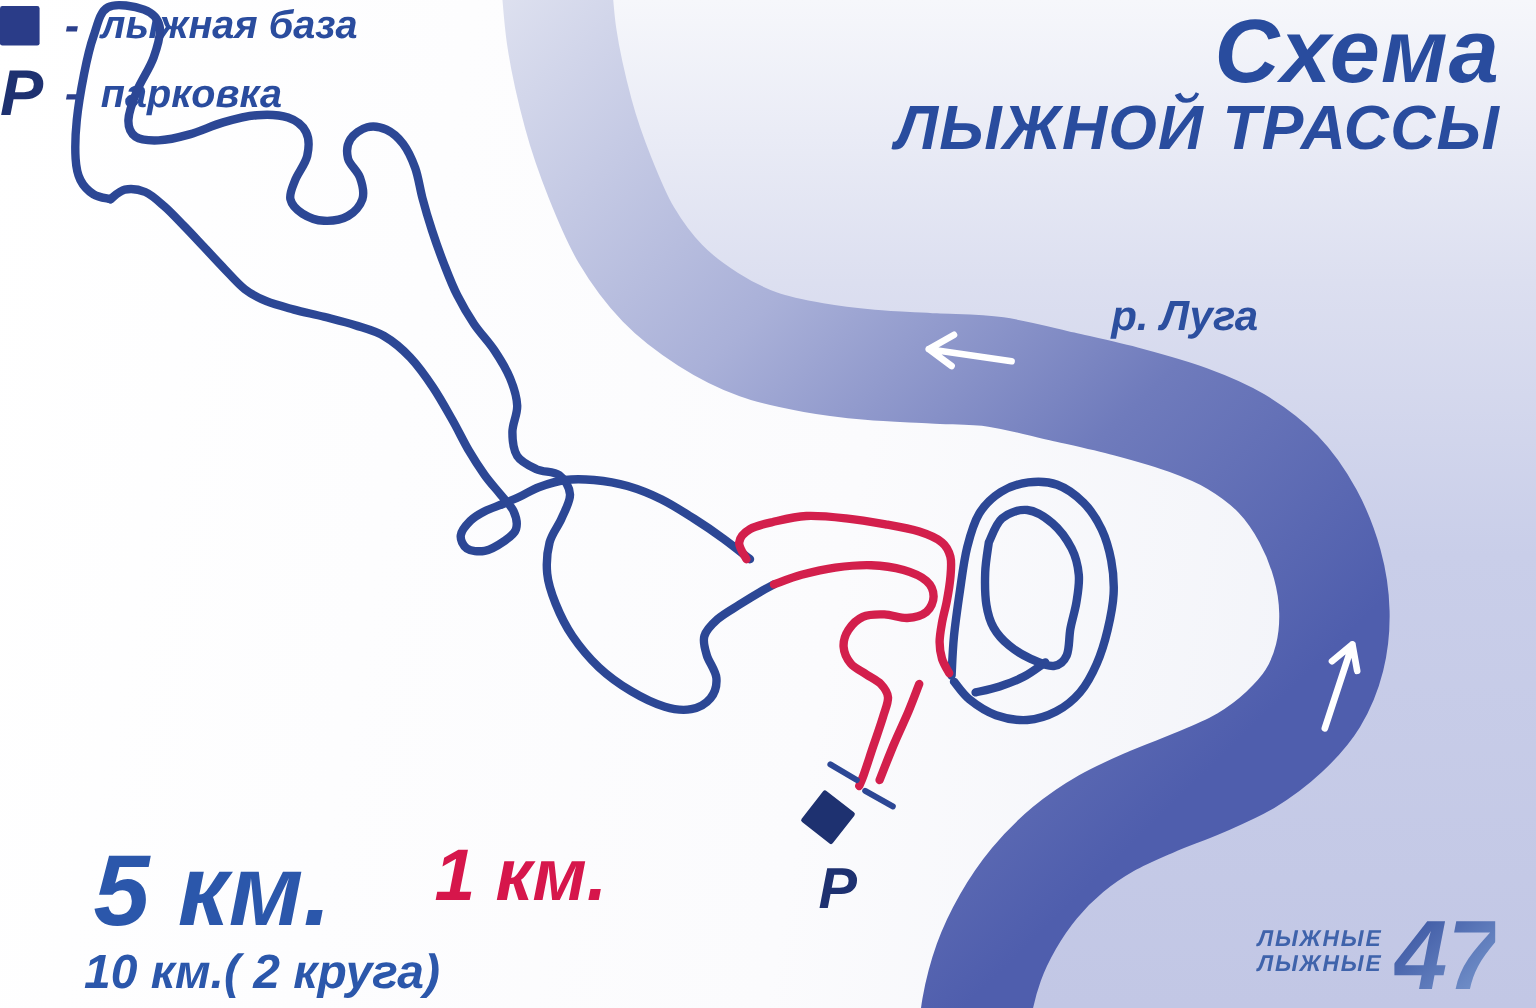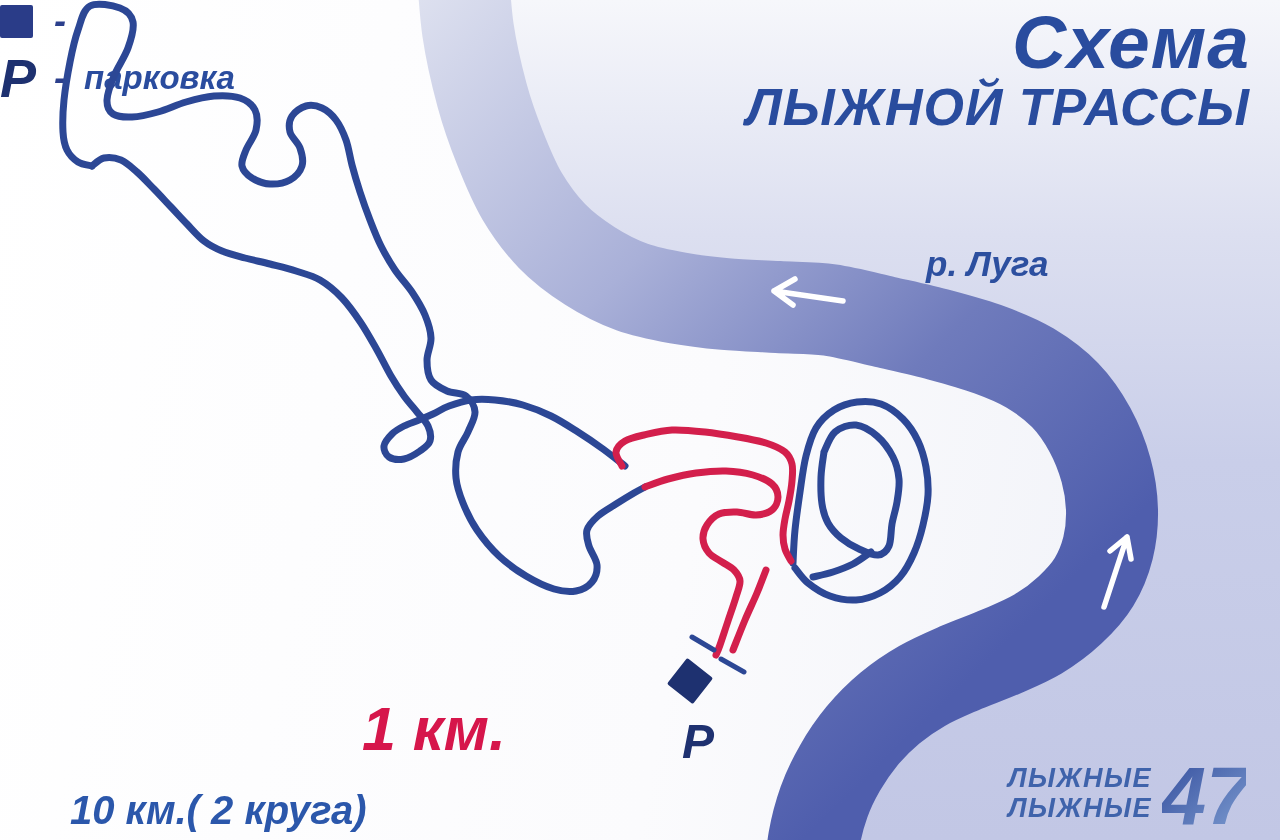--- a/index.html
+++ b/index.html
@@ -21,21 +21,21 @@
   .sq-icon{width:33px;height:33px;background:#2a3c88;border-radius:2px;}
   .p-sym{font-size:54px;font-style:italic;font-weight:bold;color:#1e3170;line-height:.9;}
   .legend-dash{font-size:36px;font-weight:bold;font-style:italic;color:#2b3f8c;margin:0 18px 0 8px;}
   .legend-label{font-size:33px;font-style:italic;font-weight:bold;color:#2a4c9e;}
   .dist-blue{left:78px;top:694px;font-size:84px;color:#2b57ab;}
   .dist-red{left:362px;top:694px;font-size:61px;color:#d6164b;}
   .dist-note{left:70px;top:788px;font-size:40px;color:#2b57ab;}
   .map-p{left:682px;top:714px;font-size:48px;color:#1e3170;}
   .logo{position:absolute;right:34px;top:748px;display:flex;align-items:center;gap:10px;}
   .logo-text{text-align:right;color:#3f63ab;font-style:italic;font-weight:bold;
-             font-size:27px;line-height:1.1;letter-spacing:1.5px;}
+             font-size:19px;line-height:1.1;letter-spacing:1.5px;}
 </style>
 </head>
 <body>
 
 <div class="canvas">
 
   <svg class="map" width="1280" height="840" viewBox="0 0 1280 840">
     <defs>
       <linearGradient id="riverGrad" gradientUnits="userSpaceOnUse" x1="420" y1="-20" x2="1120" y2="700">
         <stop offset="0" stop-color="#dfe2f0"></stop>
@@ -87,30 +87,32 @@
   </div>
 
   <div class="txt river-label">р. Луга</div>
 
   <div class="legend">
     <div class="legend-row">
       <span class="legend-sym">
         <span class="sq-icon"></span>
       </span>
       <span class="legend-dash">-</span>
+      <span class="legend-label">лыжная база</span>
     </div>
     <div class="legend-row">
       <span class="legend-sym">
         <span class="p-sym">Р</span>
       </span>
       <span class="legend-dash">-</span>
       <span class="legend-label">парковка</span>
     </div>
   </div>
 
+  <div class="txt dist-blue">5 км.</div>
   <div class="txt dist-red">1 км.</div>
   <div class="txt dist-note">10 км.( 2 круга)</div>
 
   <div class="txt map-p">Р</div>
 
   <div class="logo">
     <div class="logo-text">
       <div>ЛЫЖНЫЕ</div>
       <div>ЛЫЖНЫЕ</div>
     </div>

